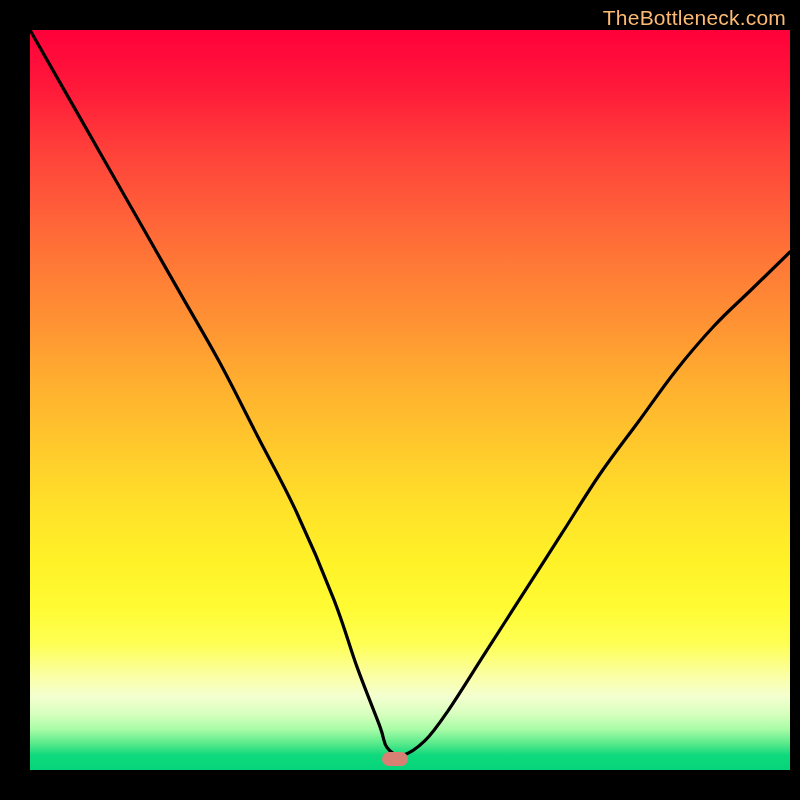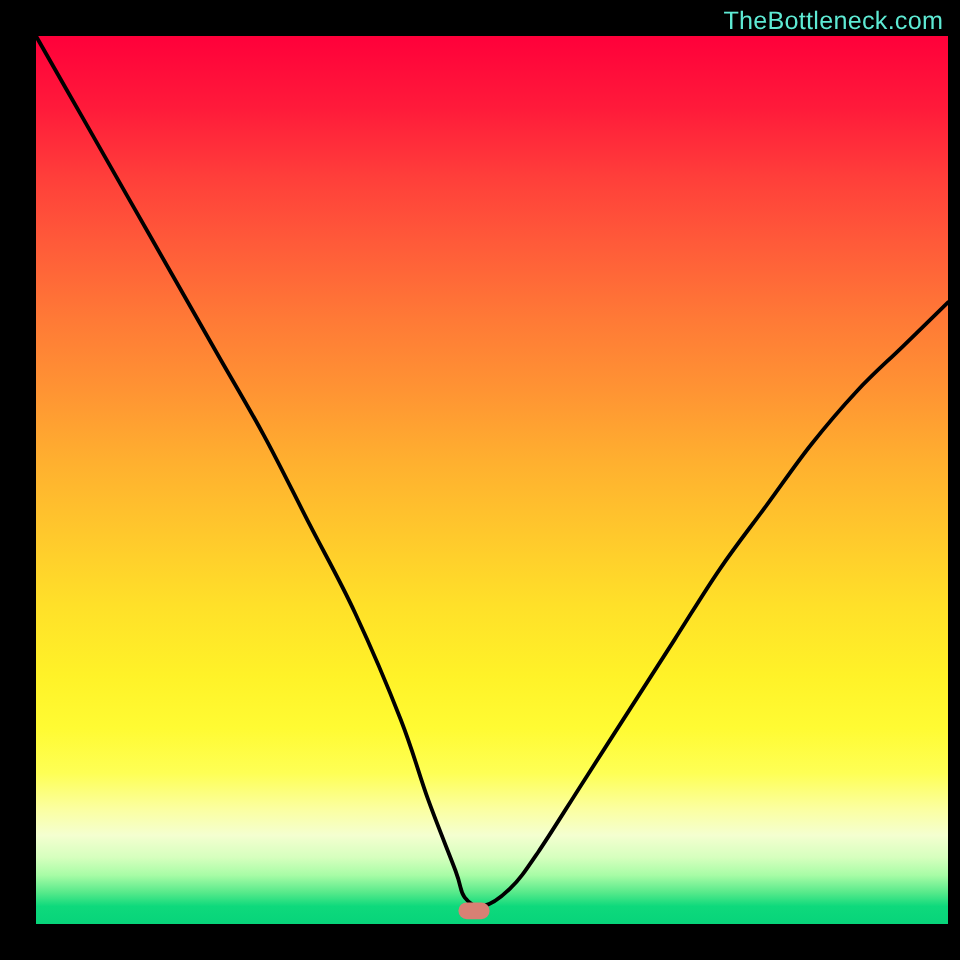--- a/index.html
+++ b/index.html
@@ -59,21 +59,21 @@
     width: 26px;
     height: 14px;
     border-radius: 7px;
     background: #d88074;
     transform: translate(-50%, -50%);
   }
   .attribution {
     position: absolute;
     top: 6px;
     right: 14px;
-    color: #5eead4;
+    color: #fdba74;
     font-size: 21px;
     letter-spacing: 0.2px;
     user-select: none;
   }
 </style>
 </head>
 <body>
 
 <div class="frame">
 

